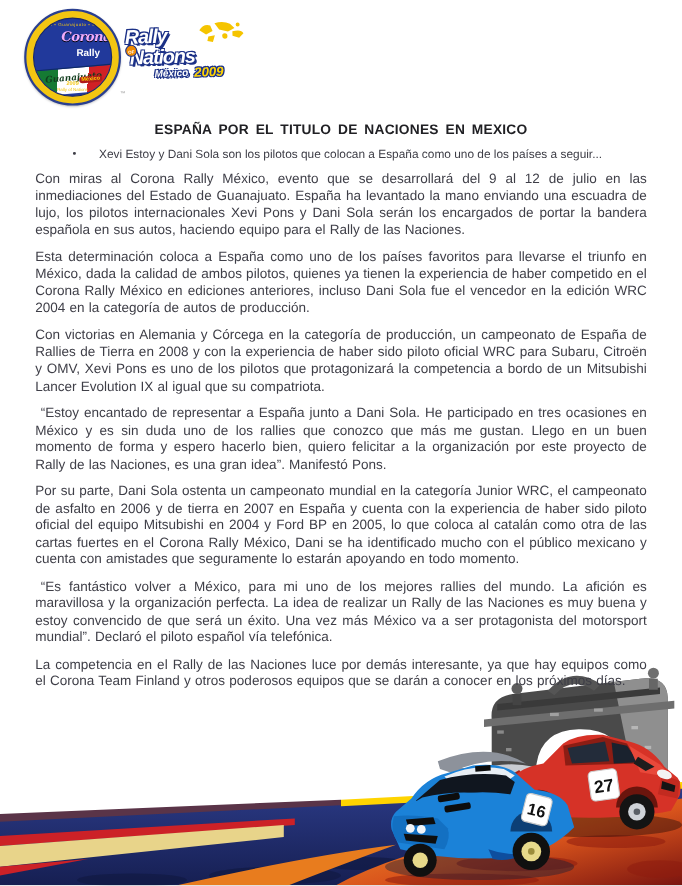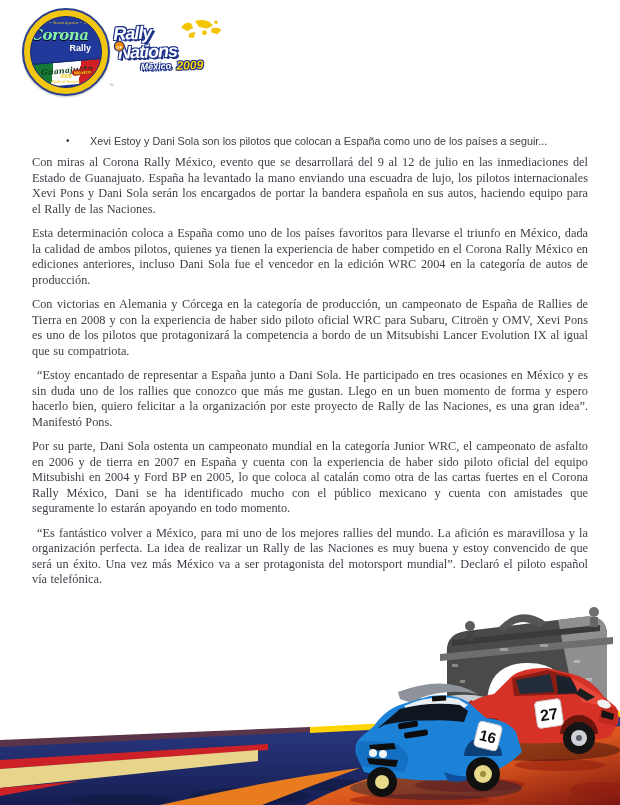--- a/index.html
+++ b/index.html
@@ -23,23 +23,23 @@
   }
   .corona-inner {
     position: absolute; inset: 6px; border-radius: 50%;
     background: #21399b; overflow: hidden; border: 1px solid #16276b;
   }
   .corona-arc-top {
     position:absolute; top:3px; left:0; right:0; text-align:center;
     font-size:4px; color:#f3c612; letter-spacing:.5px; white-space:nowrap;
   }
   .corona-brand {
-    position:absolute; top:9px; left:0; right:0; text-align:left;
+    position:absolute; top:9px; left:0; right:0; text-align:right;
     font-family:"DejaVu Serif", serif; font-weight:bold; font-style:italic;
-    font-size:15px; color:#86efac; text-shadow:0 1px 0 #000;
+    font-size:12px; color:#f0abfc; text-shadow:0 1px 0 #000;
     letter-spacing:-0.5px;
   }
   .corona-rally {
     position:absolute; top:26px; right:10px;
     font-size:9px; font-weight:bold; color:#fff;
   }
   .corona-flag {
     position:absolute; left:-4px; right:-4px; top:44px; height:24px;
     transform: rotate(-5deg);
     background: linear-gradient(100deg,#157a33 0 33%,#ffffff 33% 67%,#d02025 67% 100%);
@@ -104,21 +104,21 @@
     text-align:center; font-size:12.5px; font-weight:bold;
     color:#202024; letter-spacing:.2px; word-spacing:2.5px;
   }
   .doc-bullet {
     position:absolute; top:135px; left:66px; right:40px;
     font-size:10.8px; color:#3d3d46;
   }
   .doc-bullet .dot { position:absolute; left:0; top:0; font-size:10px; }
   .doc-bullet .btxt { display:block; padding-left:24px; }
   .doc-body {
-    position:absolute; top:155px; left:32px; width:556px;font-family:Liberation Serif, serif;
+    position:absolute; top:155px; left:32px; width:556px;
   }
   .doc-body p {
     font-size:12.3px; line-height:15.5px; color:#3e3e47;
     text-align:justify; margin-bottom:9px; word-spacing:.4px;
   }
   .doc-body p.quote { text-indent:5px; }
 
   
   .illustration {
     position:absolute; left:0; bottom:0; width:620px; height:205px; z-index:1;
@@ -280,28 +280,30 @@
           <path d="M2,8 Q6,2 12,4 L14,9 L8,12 Z"></path>
           <path d="M16,2 Q24,0 30,3 L34,7 L28,10 L20,8 Z"></path>
           <path d="M32,10 Q40,8 42,12 L38,16 L32,14 Z"></path>
           <path d="M10,14 L16,13 L14,19 L9,18 Z"></path>
           <circle cx="25" cy="14" r="2.4"></circle>
           <circle cx="37" cy="4" r="1.8"></circle>
         </g>
       </svg>
     </div>
 
+    <div class="doc-title">ESPAÑA POR EL TITULO DE NACIONES EN MEXICO</div>
 
     <div class="doc-bullet">
       <span class="dot">•</span>
       <span class="btxt">Xevi Estoy y Dani Sola son los pilotos que colocan a España como uno de los países a seguir...</span>
     </div>
 
     <div class="doc-body">
       <p>Con miras al Corona Rally México, evento que se desarrollará del 9 al 12 de julio en las inmediaciones del Estado de Guanajuato. España ha levantado la mano enviando una escuadra de lujo, los pilotos internacionales Xevi Pons y Dani Sola serán los encargados de portar la bandera española en sus autos, haciendo equipo para el Rally de las Naciones.</p>
       <p>Esta determinación coloca a España como uno de los países favoritos para llevarse el triunfo en México, dada la calidad de ambos pilotos, quienes ya tienen la experiencia de haber competido en el Corona Rally México en ediciones anteriores, incluso Dani Sola fue el vencedor en la edición WRC 2004 en la categoría de autos de producción.</p>
       <p>Con victorias en Alemania y Córcega en la categoría de producción, un campeonato de España de Rallies de Tierra en 2008 y con la experiencia de haber sido piloto oficial WRC para Subaru, Citroën y OMV, Xevi Pons es uno de los pilotos que protagonizará la competencia a bordo de un Mitsubishi Lancer Evolution IX al igual que su compatriota.</p>
       <p class="quote">“Estoy encantado de representar a España junto a Dani Sola. He participado en tres ocasiones en México y es sin duda uno de los rallies que conozco que más me gustan. Llego en un buen momento de forma y espero hacerlo bien, quiero felicitar a la organización por este proyecto de Rally de las Naciones, es una gran idea”. Manifestó Pons.</p>
       <p>Por su parte, Dani Sola ostenta un campeonato mundial en la categoría Junior WRC, el campeonato de asfalto en 2006 y de tierra en 2007 en España y cuenta con la experiencia de haber sido piloto oficial del equipo Mitsubishi en 2004 y Ford BP en 2005, lo que coloca al catalán como otra de las cartas fuertes en el Corona Rally México, Dani se ha identificado mucho con el público mexicano y cuenta con amistades que seguramente lo estarán apoyando en todo momento.</p>
       <p class="quote">“Es fantástico volver a México, para mi uno de los mejores rallies del mundo. La afición es maravillosa y la organización perfecta. La idea de realizar un Rally de las Naciones es muy buena y estoy convencido de que será un éxito. Una vez más México va a ser protagonista del motorsport mundial”. Declaró el piloto español vía telefónica.</p>
+      <p>La competencia en el Rally de las Naciones luce por demás interesante, ya que hay equipos como el Corona Team Finland y otros poderosos equipos que se darán a conocer en los próximos días.</p>
     </div>
   </div>
 </div>
 
 </body></html>

